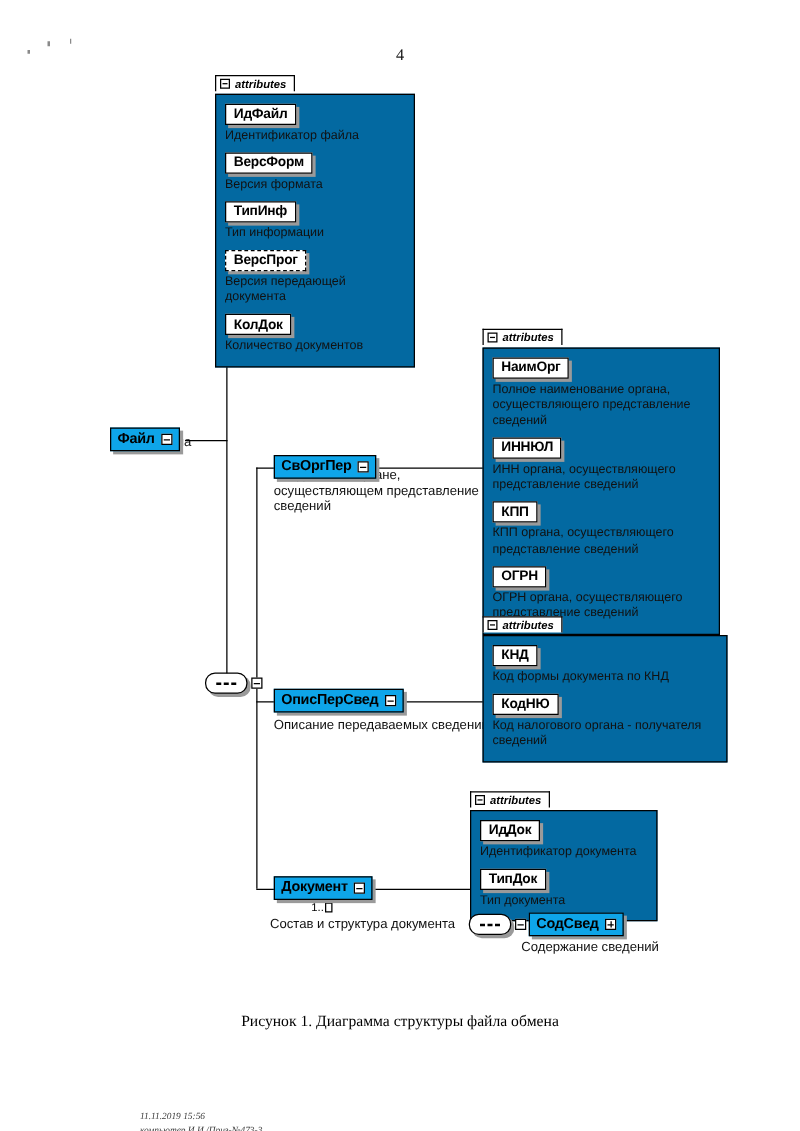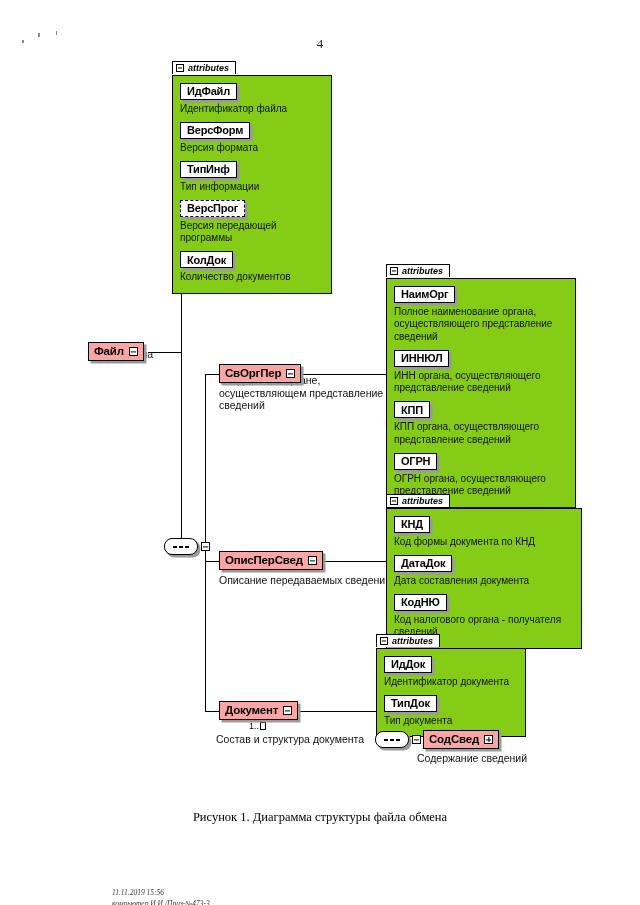--- a/index.html
+++ b/index.html
@@ -20,21 +20,21 @@
     font-family:"Liberation Serif", serif;
     font-size:13px; color:#1a1a1a;
   }
 
   .speck { position:absolute; background:#8a8a8a; }
 
   
   .node {
     position:absolute;
     display:flex; align-items:center;
-    background:#fca5a5;
+    background:#0ea5e9;
     border:1.6px solid #000;
     box-shadow:2.5px 2.5px 0 0 #9a9a9a;
     height:19px;
     padding:0 5px;
     font-size:11.5px; font-weight:bold;
     letter-spacing:-0.2px;
     white-space:nowrap;
     z-index:5;
   }
   .node .lbl { line-height:1; }
@@ -111,21 +111,21 @@
     position:relative; flex:none;
   }
   .attrs .tab .box::before {
     content:""; position:absolute; left:1.1px; right:1.1px;
     top:50%; height:1.1px; background:#000; transform:translateY(-50%);
   }
   .attrs .body {
     border:1.1px solid #000;
     margin-top:-1px;
     padding:5px 7px 6px 7px;
-    background:#84cc16;
+    background:#0369a1;
   }
   .attrs .row { margin-bottom:3px; }
   .attrs .chip {
     display:inline-flex; align-items:center;
     border:1.6px solid #000;
     background:#fff;
     box-shadow:2.5px 2.5px 0 0 #9a9a9a;
     height:17px; padding:0 6px;
     font-size:11px; font-weight:bold; letter-spacing:-0.2px;
     margin-bottom:3px;
@@ -255,21 +255,21 @@
       <div class="row">
         <div class="chip">ВерсФорм</div>
         <div class="desc">Версия формата</div>
       </div>
       <div class="row">
         <div class="chip">ТипИнф</div>
         <div class="desc">Тип информации</div>
       </div>
       <div class="row">
         <div class="chip optional">ВерсПрог</div>
-        <div class="desc">Версия передающей программы</div>
+        <div class="desc">Версия передающей документа</div>
       </div>
       <div class="row">
         <div class="chip">КолДок</div>
         <div class="desc">Количество документов</div>
       </div>
     </div>
   </div>
 
   <div class="attrs" style="left:386px;top:261px;width:190px;">
     <div class="tab">
@@ -305,24 +305,20 @@
     <div class="tab">
       <span class="box"></span>
       <span>attributes</span>
     </div>
     <div class="body">
       <div class="row">
         <div class="chip">КНД</div>
         <div class="desc">Код формы документа по КНД</div>
       </div>
       <div class="row">
-        <div class="chip">ДатаДок</div>
-        <div class="desc">Дата составления документа</div>
-      </div>
-      <div class="row">
         <div class="chip">КодНЮ</div>
         <div class="desc">Код налогового органа - получателя
 сведений</div>
       </div>
     </div>
   </div>
 
   <div class="attrs" style="left:376px;top:631px;width:150px;">
     <div class="tab">
       <span class="box"></span>

